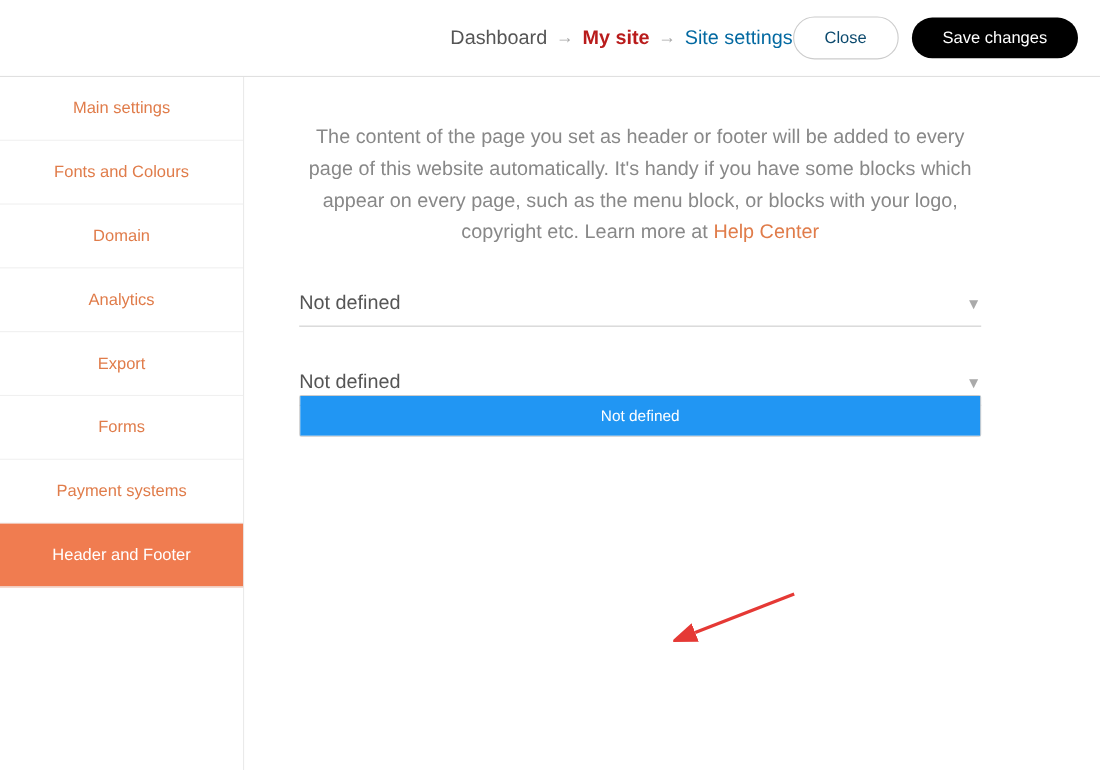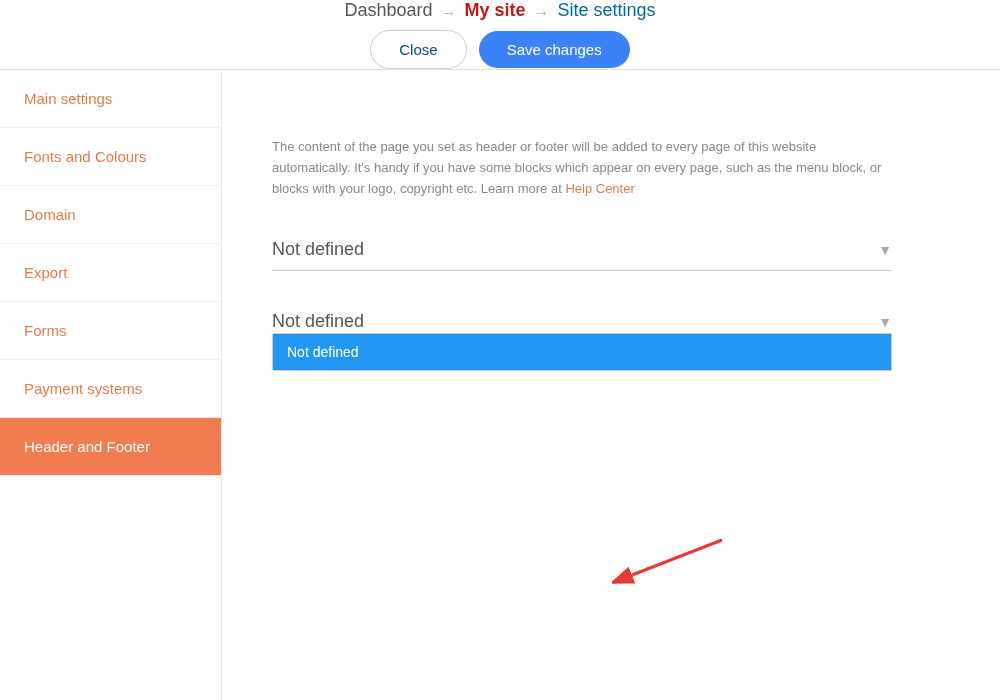--- a/index.html
+++ b/index.html
@@ -2,26 +2,25 @@
 <html><head>
   <meta charset="utf-8">
   <style>
     * { box-sizing: border-box; margin: 0; padding: 0; }
     body { font-family: 'Segoe UI', Arial, sans-serif; background: #f5f5f5; width: 1000px; height: 700px; overflow: hidden; }
 
     
     .header {
       display: flex;
       align-items: center;
-      justify-content: space-between;
+      justify-content: flex-end;
       background: #fff;
       border-bottom: 1px solid #e0e0e0;
-      padding: 0 20px;
+      padding: 16px 20px;
       height: 70px;
-      flex-direction: column;
     }
     .breadcrumb {
       display: flex;
       align-items: center;
       gap: 8px;
       font-size: 18px;
     }
     .breadcrumb-dashboard {
       color: #555;
       font-weight: 400;
@@ -46,33 +45,34 @@
     .btn-close {
       border: 1.5px solid #ccc;
       background: #fff;
       border-radius: 25px;
       padding: 10px 28px;
       font-size: 15px;
       color: #0c4a6e;
       cursor: pointer;
     }
     .btn-save {
-      background: #3b82f6;
+      background: #000000;
       color: #fff;
       border: none;
       border-radius: 25px;
       padding: 10px 28px;
       font-size: 15px;
       cursor: pointer;
     }
 
     
     .layout {
       display: flex;
       height: calc(700px - 70px);
+      text-align: center;
     }
 
     
     .sidebar {
       width: 222px;
       background: #fff;
       border-right: 1px solid #e8e8e8;
       display: flex;
       flex-direction: column;
       flex-shrink: 0;
@@ -92,26 +92,25 @@
     
     .main {
       flex: 1;
       background: #fff;
       padding: 40px 50px;
       overflow-y: auto;
       position: relative;
     }
 
     .info-text {
-      font-size: 13px;
+      font-size: 18px;
       color: #888;
       line-height: 1.6;
       margin-bottom: 30px;
       max-width: 620px;
-      margin-top: 27px;
     }
     .info-text .link {
       color: #e07c4a;
       text-decoration: none;
     }
 
     .section-label {
       font-size: 11px;
       letter-spacing: 1.5px;
       color: #e07c4a;
@@ -198,20 +197,23 @@
 
   <div class="sidebar">
     <div class="sidebar-item">
       <span>Main settings</span>
     </div>
     <div class="sidebar-item">
       <span>Fonts and Colours</span>
     </div>
     <div class="sidebar-item">
       <span>Domain</span>
+    </div>
+    <div class="sidebar-item">
+      <span>Analytics</span>
     </div>
     <div class="sidebar-item">
       <span>Export</span>
     </div>
     <div class="sidebar-item">
       <span>Forms</span>
     </div>
     <div class="sidebar-item">
       <span>Payment systems</span>
     </div>

